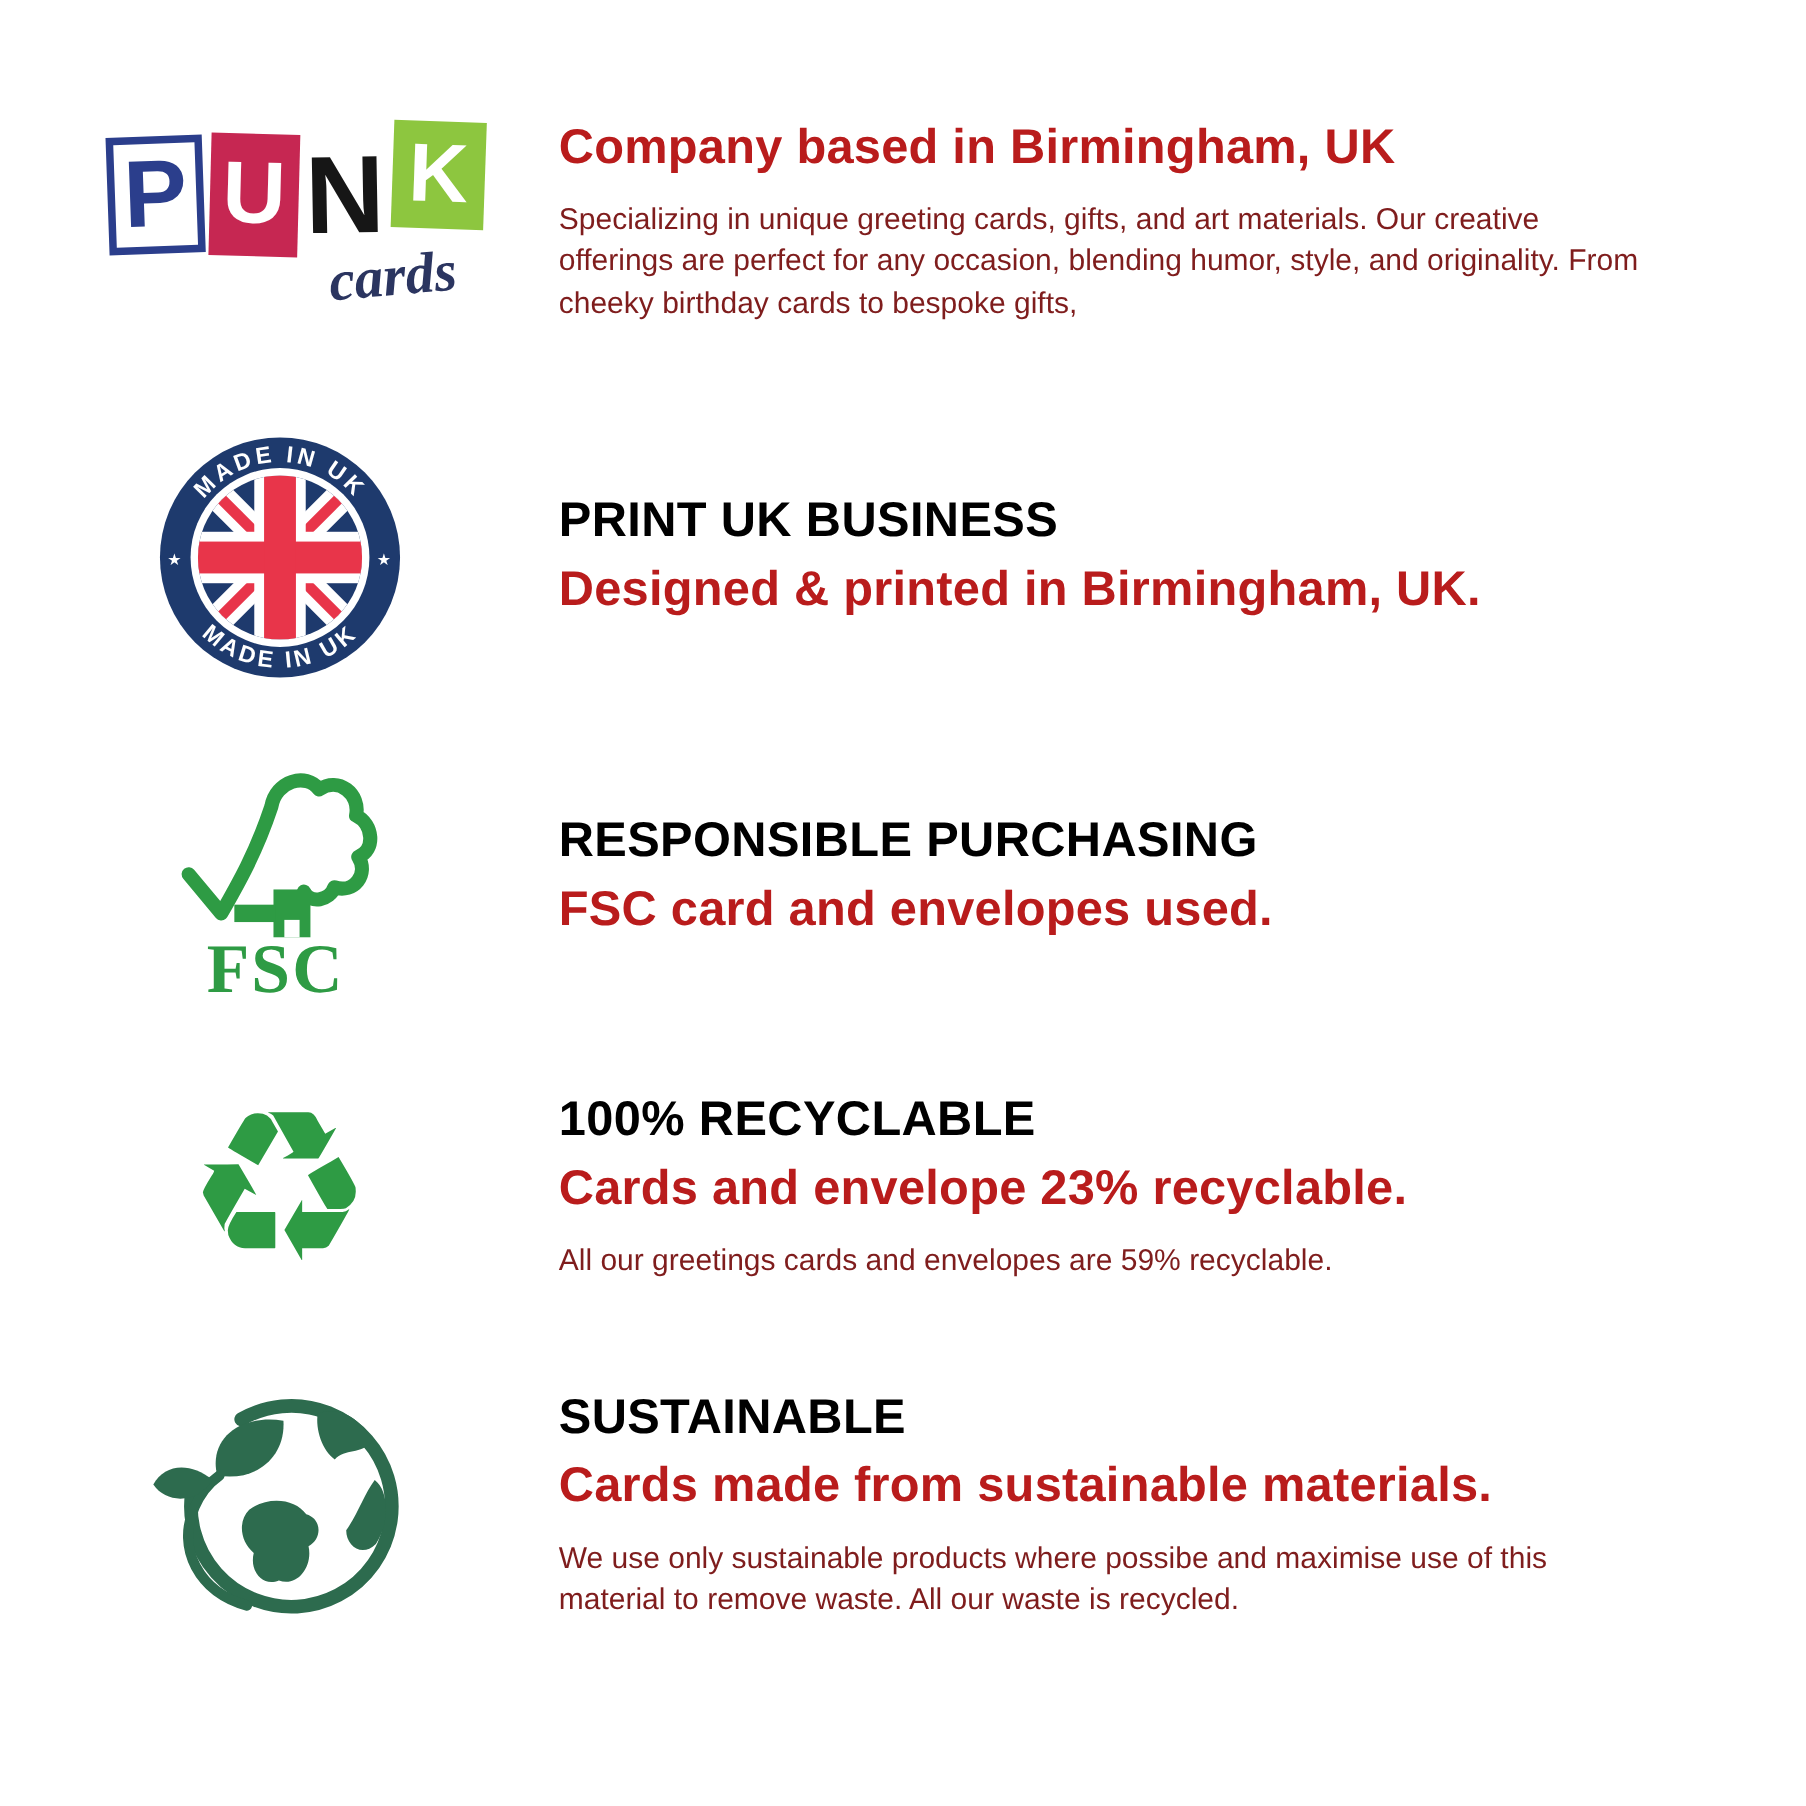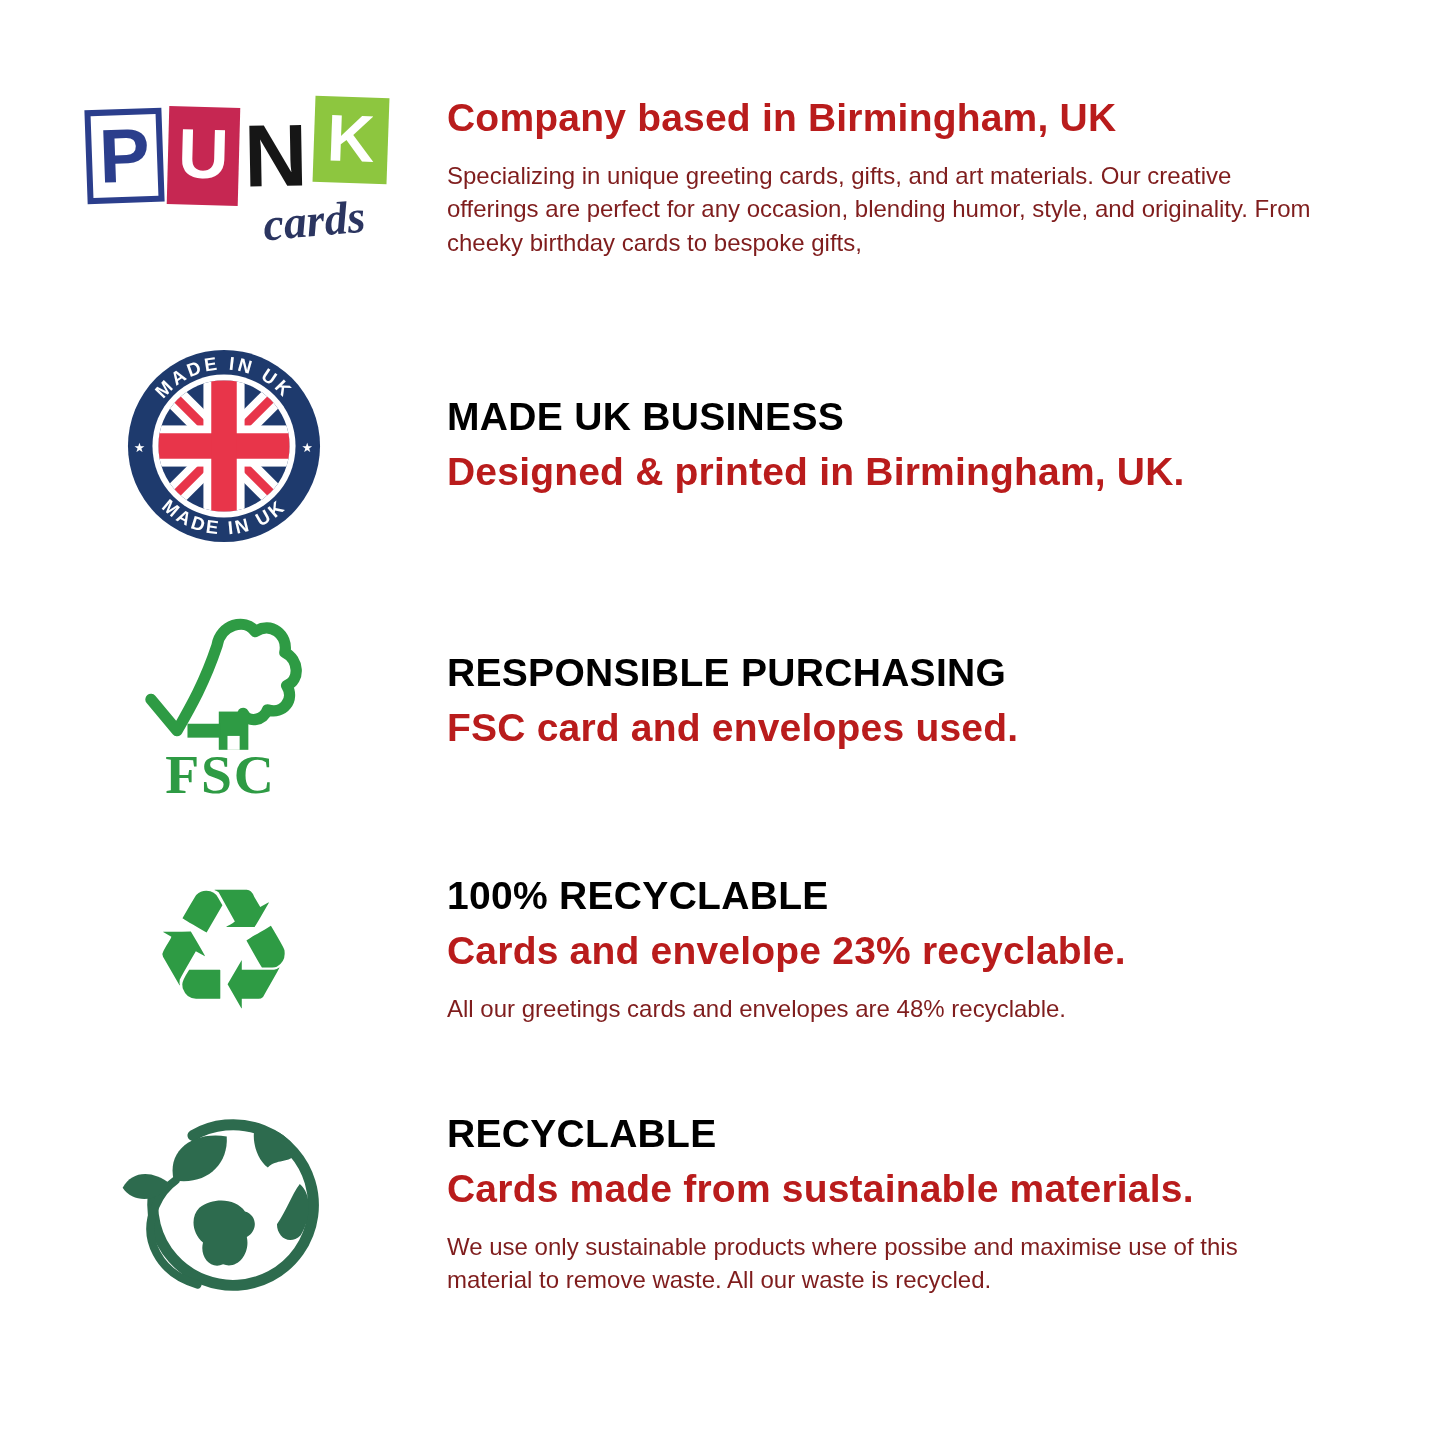--- a/index.html
+++ b/index.html
@@ -149,21 +149,21 @@
           <textPath href="#topArc" startOffset="50%">MADE IN UK</textPath>
         </text>
         <text text-anchor="middle" font-family="Liberation Sans, sans-serif" font-size="19" font-weight="bold" fill="#ffffff" letter-spacing="3">
           <textPath href="#botArc" startOffset="50%">MADE IN UK</textPath>
         </text>
         <text x="-92" y="6" font-size="13" fill="#ffffff">★</text>
         <text x="79" y="6" font-size="13" fill="#ffffff">★</text>
       </svg>
     </div>
     <div class="text-cell">
-      <div class="heading">MADE UK BUSINESS</div>
+      <div class="heading">PRINT UK BUSINESS</div>
       <div class="subheading">Designed &amp; printed in Birmingham, UK.</div>
     </div>
   </div>
 
   <div class="row row-3">
     <div class="icon-cell">
       <svg class="fsc-svg" width="182" height="200" viewBox="0 0 200 230">
         <path d="M16,112 L46,148 C62,120 78,92 92,50 C96,26 124,18 136,34 C154,22 174,38 170,58 C186,66 188,90 172,96 C182,112 168,130 150,124 C146,136 128,140 122,128" fill="none" stroke="#2e9b44" stroke-width="13" stroke-linecap="round" stroke-linejoin="round"></path>
         <rect x="94" y="126" width="34" height="44" fill="#2e9b44"></rect>
         <rect x="58" y="140" width="38" height="16" fill="#2e9b44"></rect>
@@ -177,40 +177,40 @@
     </div>
   </div>
 
   <div class="row row-4">
     <div class="icon-cell">
       <div class="recycle-glyph">♻</div>
     </div>
     <div class="text-cell">
       <div class="heading">100% RECYCLABLE</div>
       <div class="subheading">Cards and envelope 23% recyclable.</div>
-      <p class="body-text">All our greetings cards and envelopes are 48% recyclable.</p>
+      <p class="body-text">All our greetings cards and envelopes are 59% recyclable.</p>
     </div>
   </div>
 
   <div class="row row-5">
     <div class="icon-cell">
       <svg class="earth-svg" width="210" height="210" viewBox="0 0 230 230">
 
         <path d="M81,38.8 A88,88 0 1 1 38.3,99.7" fill="none" stroke="#2d6b4e" stroke-width="12" stroke-linecap="round"></path>
 
         <path d="M86,202 C44,190 24,152 40,116 C45,104 52,95 62,88" fill="none" stroke="#2d6b4e" stroke-width="9" stroke-linecap="round"></path>
 
         <path d="M60,88 C52,56 80,34 118,40 C120,72 94,94 60,88 Z" fill="#2d6b4e"></path>
         <path d="M56,92 C36,76 14,78 4,96 C16,114 44,112 56,92 Z" fill="#2d6b4e"></path>
 
         <path d="M88,118 C104,106 128,108 138,122 C152,126 152,144 140,150 C144,168 130,186 114,180 C100,186 88,172 92,156 C80,146 78,128 88,118 Z" fill="#2d6b4e"></path>
         <path d="M148,34 C166,26 186,38 196,58 C186,70 172,64 163,74 C152,66 146,48 148,34 Z" fill="#2d6b4e"></path>
         <path d="M198,92 C211,102 211,130 199,148 C187,160 173,150 173,136 C183,122 189,104 198,92 Z" fill="#2d6b4e"></path>
       </svg>
     </div>
     <div class="text-cell">
-      <div class="heading">RECYCLABLE</div>
+      <div class="heading">SUSTAINABLE</div>
       <div class="subheading">Cards made from sustainable materials.</div>
       <p class="body-text">We use only sustainable products where possibe and maximise use of this material to remove waste. All our waste is recycled.</p>
     </div>
   </div>
 
 </div>
 
 </body></html>

